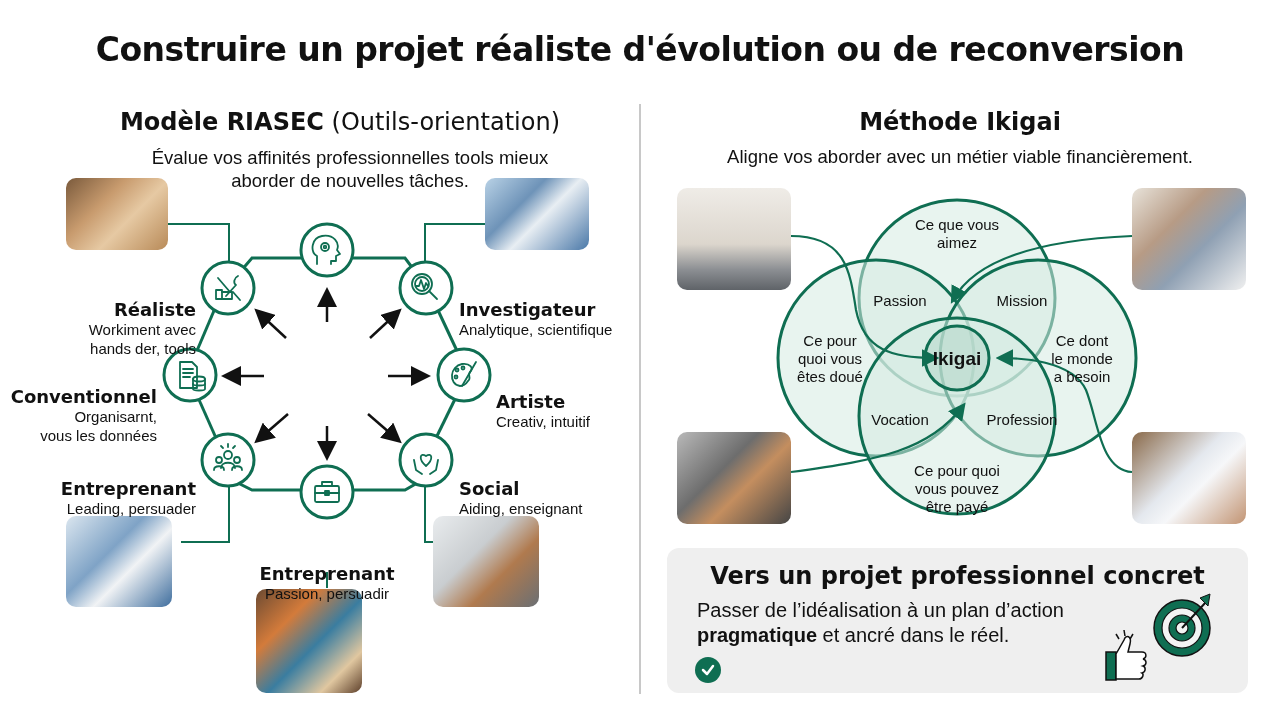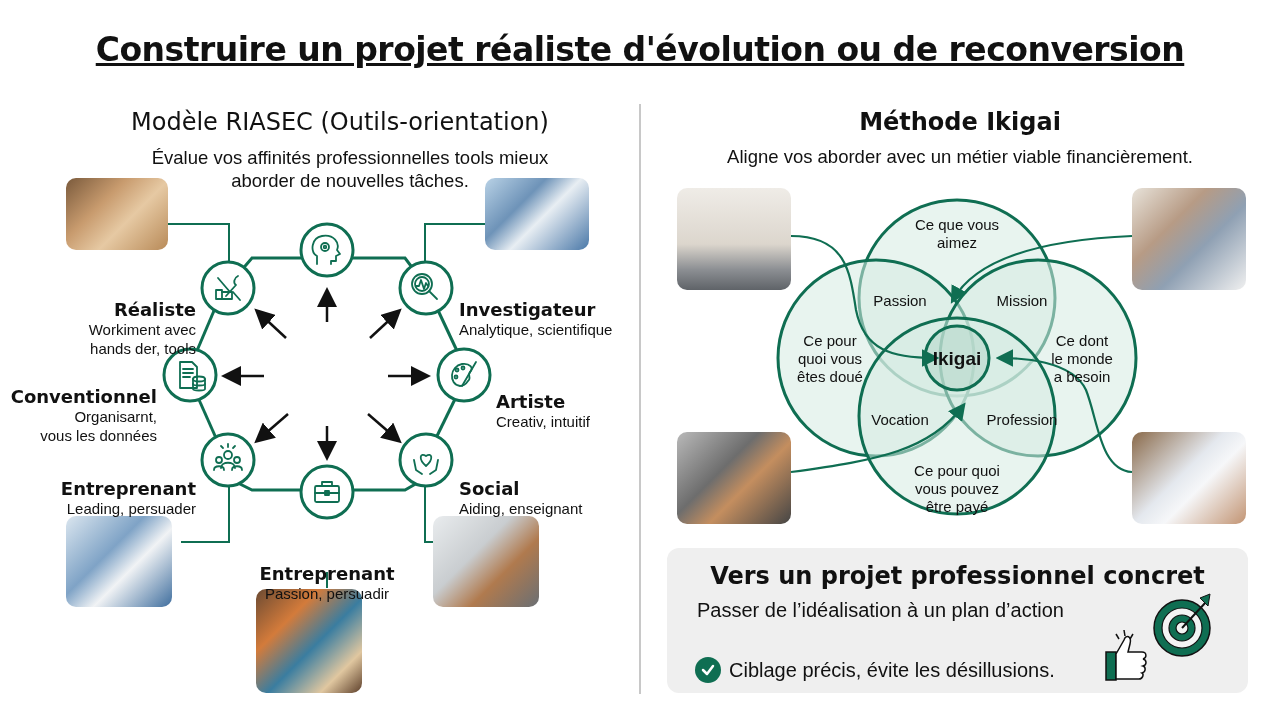--- a/index.html
+++ b/index.html
@@ -4,27 +4,27 @@
 <style>
   html, body { margin: 0; padding: 0; }
   body {
     width: 1280px; height: 720px; overflow: hidden; background: #ffffff;
     font-family: "Liberation Sans", "DejaVu Sans", sans-serif; color: #111;
     position: relative;
   }
   .abs { position: absolute; }
   .main-title {
     left: 0; width: 1280px; top: 30px; text-align: center;
-    font-family: "DejaVu Sans", sans-serif; font-weight: bold; font-size: 33px; letter-spacing: -0.5px; color: #111; text-decoration: underline;
+    font-family: "DejaVu Sans", sans-serif; font-weight: bold; font-size: 33px; letter-spacing: -0.5px; color: #111;
   }
   .divider { left: 639px; top: 104px; width: 2px; height: 590px; background: #c8c8c8; }
 
   
   .riasec-title { left: 60px; width: 560px; top: 108px; text-align: center; font-family: "DejaVu Sans", sans-serif; font-size: 24px; }
-  .riasec-title b { font-weight: normal; }
+  .riasec-title b { font-weight: bold; }
   .riasec-sub { left: 100px; width: 500px; top: 146px; text-align: center; font-size: 18.5px; line-height: 23px; }
 
   .photo { border-radius: 10px; overflow: hidden; }
   .ph-craft { background: linear-gradient(135deg,#7a5a3c 0%,#c89b6e 35%,#e6c9a3 60%,#b88a58 100%); }
   .ph-lab1 { background: linear-gradient(135deg,#b9d2e6 0%,#6e93b8 35%,#e8eef3 55%,#4a78a8 100%); }
   .ph-lab2 { background: linear-gradient(135deg,#dbe6ef 0%,#7fa3c6 40%,#f1f3f5 60%,#3f6e9e 100%); }
   .ph-office { background: linear-gradient(135deg,#e9ecee 0%,#c9cdd0 40%,#b07a4e 65%,#6a6f74 100%); }
   .ph-paint { background: linear-gradient(135deg,#6b4a32 0%,#d37b3b 30%,#3a7da0 55%,#e0c7a0 80%,#5d3f2a 100%); }
   .ph-yoga { background: linear-gradient(180deg,#efece7 0%,#dcd6cd 55%,#8c8f93 80%,#5f6368 100%); }
   .ph-team { background: linear-gradient(135deg,#e8e3da 0%,#b79b85 35%,#8fa0b3 60%,#f0f0f0 100%); }
@@ -262,28 +262,28 @@
     <text x="240" y="245">Vocation</text>
     <text x="362" y="245">Profession</text>
     <text x="297" y="185" font-size="19" font-weight="bold">Ikigai</text>
   </g>
 </svg>
 
 <div class="abs concrete-box"></div>
 <div class="abs concrete-title">Vers un projet professionnel concret</div>
 <div class="abs concrete-text">
   <div>Passer de l’idéalisation à un plan d’action</div>
+  <div><b>pragmatique</b><span> et ancré dans le réel.</span></div>
 </div>
 <div class="abs check-row">
   <span class="check-circle">
     <svg width="14" height="14" viewBox="0 0 14 14">
         <path d="M2,7 L6,11 L12,3" stroke="#fff" stroke-width="2.5" fill="none" stroke-linecap="round" stroke-linejoin="round"></path>
       </svg>
   </span>
-  <span>Ciblage précis, évite les désillusions.</span>
 </div>
 
 <svg class="abs" style="left:1100px;top:590px;" width="120" height="100">
   <g>
     <circle cx="82" cy="38" r="28" fill="#0f6e52" stroke="#111" stroke-width="1.5"></circle>
     <circle cx="82" cy="38" r="20" fill="#f3f3f3" stroke="#111" stroke-width="1.2"></circle>
     <circle cx="82" cy="38" r="13" fill="#0f6e52" stroke="#111" stroke-width="1.2"></circle>
     <circle cx="82" cy="38" r="6" fill="#f3f3f3" stroke="#111" stroke-width="1.2"></circle>
     <line x1="82" y1="38" x2="106" y2="12" stroke="#111" stroke-width="2"></line>
     <path d="M100,8 L110,4 L108,16 Z" fill="#0f6e52" stroke="#111" stroke-width="1"></path>

